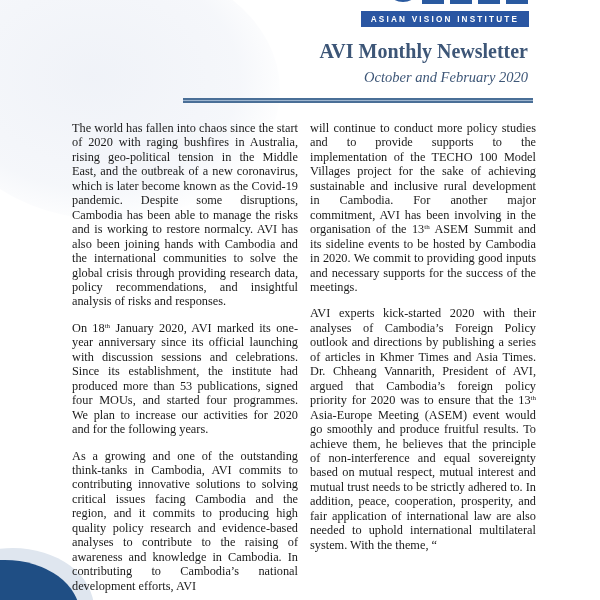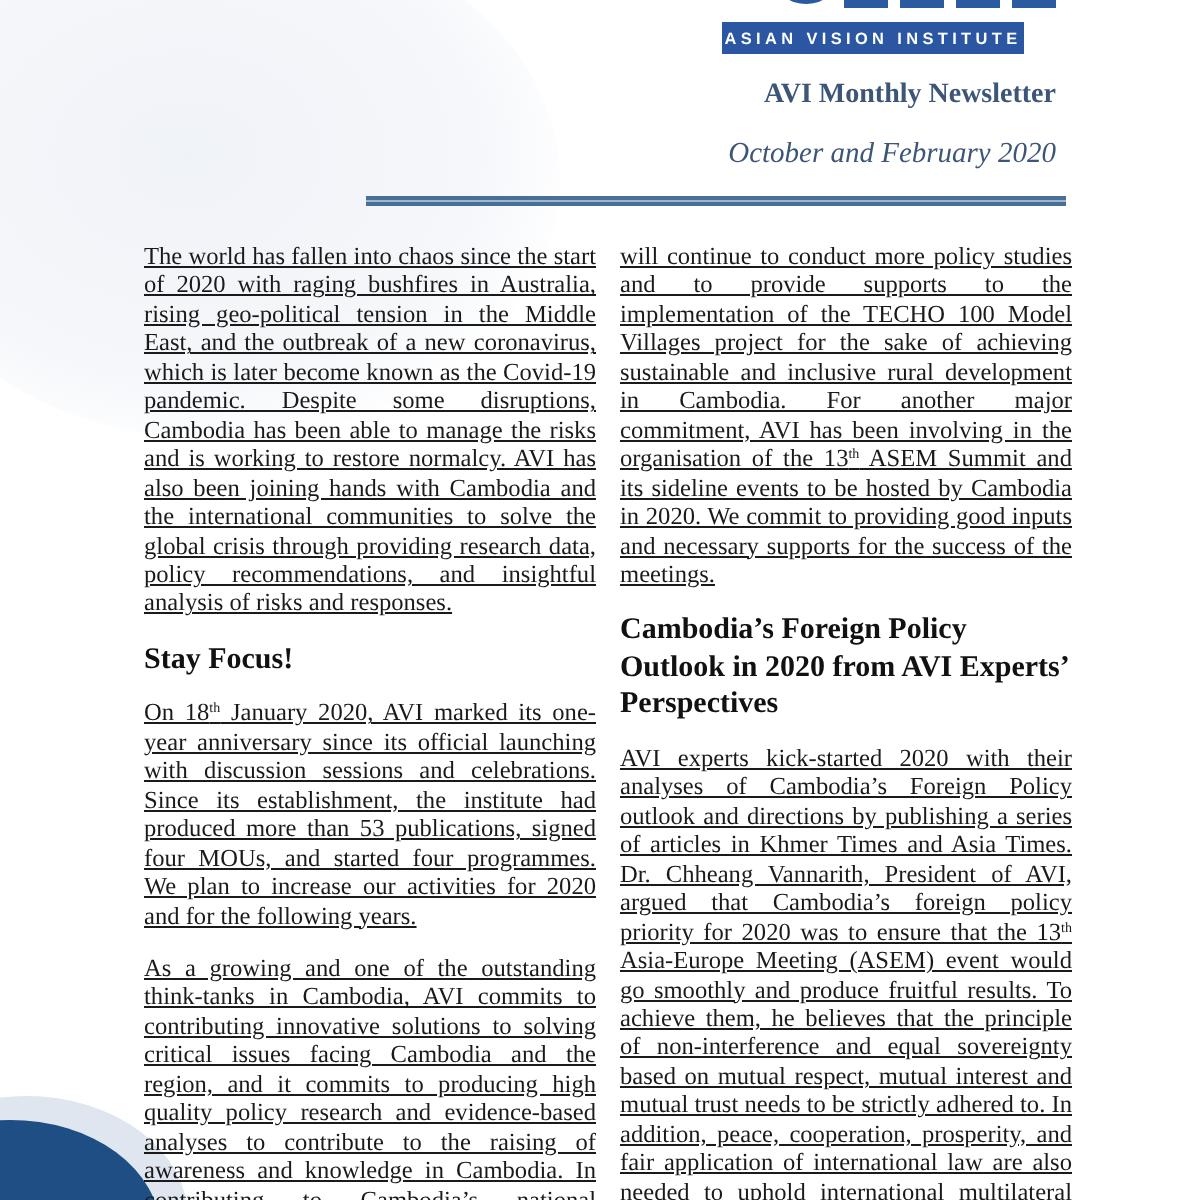--- a/index.html
+++ b/index.html
@@ -23,49 +23,49 @@
   }
   .logo-globe {
     position: absolute; left: 388px; top: -22px; width: 30px; height: 24px;
     border-radius: 50%; background: #2a5aa0;
   }
   .logo-letters {
     position: absolute; left: 422px; top: -4px; width: 108px; height: 8px;
     background: repeating-linear-gradient(90deg, #2a5aa0 0 22px, #ffffff 22px 28px);
   }
   .logo-bar {
-    position: absolute; left: 361px; top: 11px; width: 151px; height: 16px;
+    position: absolute; left: 361px; top: 11px; width: 168px; height: 16px;
     background: #2a56a2;
     color: #ffffff;
     font-family: "Liberation Sans", "DejaVu Sans", sans-serif;
     font-weight: bold; font-size: 8.2px; letter-spacing: 2.2px;
     display: flex; align-items: center; justify-content: center;
   }
   .nl-title {
     position: absolute; right: 72px; top: 40px;
-    font-size: 14px; font-weight: bold; color: #3d5677;
+    font-size: 20px; font-weight: bold; color: #3d5677;
     white-space: nowrap;
   }
   .nl-date {
     position: absolute; right: 72px; top: 69px;
     font-size: 14.5px; font-style: italic; color: #3d5677;
     white-space: nowrap;
   }
   .rule {
     position: absolute; left: 183px; top: 98px; width: 350px; height: 5px;
     border-top: 2px solid #4a6f97; border-bottom: 2px solid #4a6f97;
     box-sizing: border-box; background: #9fb6cf;
   }
   .col {
     position: absolute; top: 121px; width: 226px;
     font-size: 12.3px; line-height: 14.45px;
   }
   .col-left { left: 72px; }
   .col-right { left: 310px; }
-  p { margin: 0 0 12px 0; text-align: justify; text-decoration: underline; }
+  p { margin: 0 0 12px 0; text-align: justify; }
   h2 {
     margin: 0 0 10px 0; font-size: 15px; font-weight: bold; line-height: 18.5px;
     color: #111;
   }
   h2.left { margin-top: 2px; }
   sup { font-size: 7px; line-height: 0; vertical-align: 4px; margin-top: 40px; }
 </style>
 </head>
 <body>
 
@@ -77,22 +77,20 @@
 <div class="logo-bar">
   <span>ASIAN VISION INSTITUTE</span>
 </div>
 
 <div class="nl-title">AVI Monthly Newsletter</div>
 <div class="nl-date">October and February 2020</div>
 <div class="rule"></div>
 
 <div class="col col-left">
   <p>The world has fallen into chaos since the start of 2020 with raging bushfires in Australia, rising geo-political tension in the Middle East, and the outbreak of a new coronavirus, which is later become known as the Covid-19 pandemic. Despite some disruptions, Cambodia has been able to manage the risks and is working to restore normalcy. AVI has also been joining hands with Cambodia and the international communities to solve the global crisis through providing research data, policy recommendations, and insightful analysis of risks and responses.</p>
-  <h2 class="left">Stay Focus!</h2>
   <p><span>On 18</span><sup>th</sup><span> January 2020, AVI marked its one-year anniversary since its official launching with discussion sessions and celebrations. Since its establishment, the institute had produced more than 53 publications, signed four MOUs, and started four programmes. We plan to increase our activities for 2020 and for the following years.</span></p>
   <p>As a growing and one of the outstanding think-tanks in Cambodia, AVI commits to contributing innovative solutions to solving critical issues facing Cambodia and the region, and it commits to producing high quality policy research and evidence-based analyses to contribute to the raising of awareness and knowledge in Cambodia. In contributing to Cambodia’s national development efforts, AVI</p>
 </div>
 
 <div class="col col-right">
   <p><span>will continue to conduct more policy studies and to provide supports to the implementation of the TECHO 100 Model Villages project for the sake of achieving sustainable and inclusive rural development in Cambodia. For another major commitment, AVI has been involving in the organisation of the 13</span><sup>th</sup><span> ASEM Summit and its sideline events to be hosted by Cambodia in 2020. We commit to providing good inputs and necessary supports for the success of the meetings.</span></p>
-  <h2>Cambodia’s Foreign Policy Outlook in 2020 from AVI Experts’ Perspectives</h2>
   <p><span>AVI experts kick-started 2020 with their analyses of Cambodia’s Foreign Policy outlook and directions by publishing a series of articles in Khmer Times and Asia Times. Dr. Chheang Vannarith, President of AVI, argued that Cambodia’s foreign policy priority for 2020 was to ensure that the 13</span><sup>th</sup><span> Asia-Europe Meeting (ASEM) event would go smoothly and produce fruitful results. To achieve them, he believes that the principle of non-interference and equal sovereignty based on mutual respect, mutual interest and mutual trust needs to be strictly adhered to. In addition, peace, cooperation, prosperity, and fair application of international law are also needed to uphold international multilateral system. With the theme, “</span></p>
 </div>
 
 </body></html>

